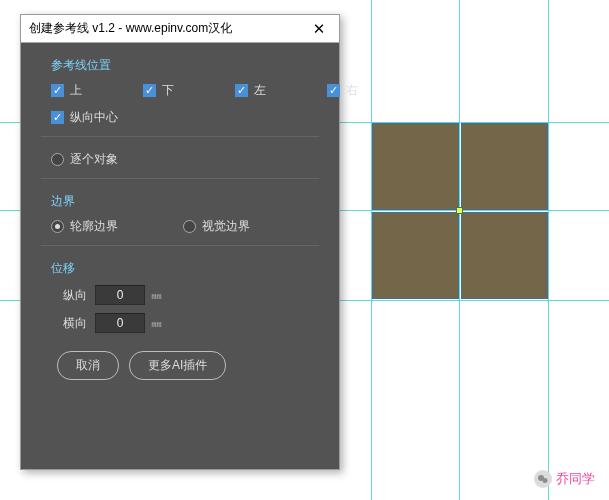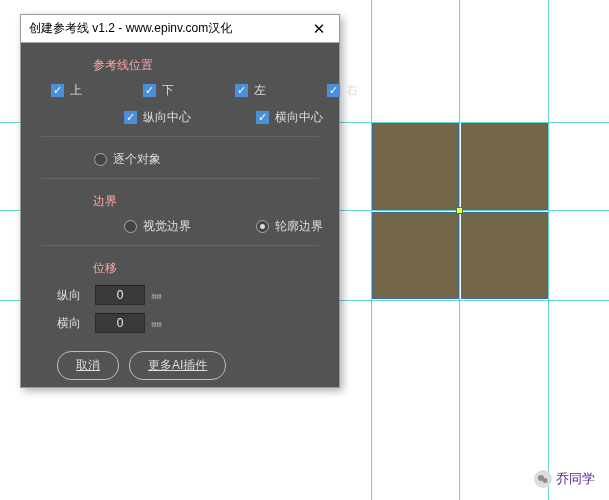--- a/index.html
+++ b/index.html
@@ -24,45 +24,45 @@
   .anchor {
     position: absolute;
     width:7px; height:7px;
     background:#e2ff6a;
     border:1px solid #4b7a23;
   }
   
   .dialog {
     position:absolute;
     left:20px; top:14px;
-    width:320px; height:374px;
+    width:320px; height:456px;
     background:#535353;
     border:1px solid #9a9a9a;
     box-shadow: 3px 3px 8px rgba(0,0,0,.3);
   }
   .titlebar {
     height:28px;
     background:#fff;
     border-bottom:1px solid #aaa;
     display:flex; align-items:center;
     padding-left:8px;
     color:#000;
   }
   .titlebar .title { flex:1; }
   .titlebar .close {
     width:40px; height:100%;
     display:flex; align-items:center; justify-content:center;
     font-size:15px;
     cursor:pointer;
   }
   .body { padding:14px 20px 10px 30px; color:#ddd; }
-  .group-label { color:#fca5a5; margin-bottom:8px;margin-left:42px; }
+  .group-label { color:#7dd3fc; margin-bottom:8px; }
   .row { display:flex; align-items:center; margin-bottom:10px; }
   .opt { display:flex; align-items:center; margin-right:22px; min-width:70px; }
-  .opt.wide { min-width:110px;justify-content:flex-end; }
+  .opt.wide { min-width:110px; }
   
   .cb {
     width:13px; height:13px;
     border:1px solid #aaa;
     background:#444;
     margin-right:6px;
     display:flex; align-items:center; justify-content:center;
     font-size:11px; color:#fff;
   }
   .cb.checked { background:#4a90d9; border-color:#4a90d9; }
@@ -90,38 +90,37 @@
     background:#3a3a3a;
     border:1px solid #2b2b2b;
     border-top-color:#222;
     color:#eee;
     font-size:12px;
     padding:0 4px;
     text-align:center;
   }
   .unit { margin-left:6px; color:#bbb; font-size:11px; }
   .offset-row { display:flex; align-items:center; margin-bottom:8px; }
-  .offset-row .lbl { width:36px; text-align:center; margin-right:8px; color:#ddd; }
+  .offset-row .lbl { width:36px; text-align:right; margin-right:8px; color:#ddd; }
   .buttons { display:flex; gap:10px; margin-top:18px; padding-left:6px;}
   .btn {
     border:1px solid #bcbcbc;
     border-radius:14px;
     background:transparent;
     color:#ddd;
     padding:5px 18px;
     font-size:12px;
     cursor:pointer;
-    text-decoration:underline;
   }
   
   .watermark {
     position:absolute;
     right:14px; bottom:12px;
     display:flex; align-items:center;
-    color:#4c1d95;
+    color:#ec4899;
     font-size:13px;
     gap:4px;
   }
   .watermark .wm-icon {
     width:18px; height:18px;
     border-radius:50%;
     background:#dcdcdc;
     display:flex; align-items:center; justify-content:center;
   }
 </style>
@@ -168,46 +167,42 @@
       <div class="opt">
           <span class="cb checked"></span>
           <span>右</span>
         </div>
     </div>
     <div class="row">
       <div class="opt wide" style="min-width:140px">
           <span class="cb checked"></span>
           <span>纵向中心</span>
         </div>
-      <div class="opt wide">
-          <span class="cb checked"></span>
-          <span>横向中心</span>
-        </div>
     </div>
 
     <hr class="sep">
 
     <div class="row">
       <div class="opt wide">
           <span class="rb"></span>
           <span>逐个对象</span>
         </div>
     </div>
 
     <hr class="sep">
 
     <div class="group-label">边界</div>
     <div class="row">
+      <div class="opt wide">
+          <span class="rb checked"></span>
+          <span>轮廓边界</span>
+        </div>
       <div class="opt wide" style="min-width:140px">
           <span class="rb"></span>
           <span>视觉边界</span>
-        </div>
-      <div class="opt wide">
-          <span class="rb checked"></span>
-          <span>轮廓边界</span>
         </div>
     </div>
 
     <hr class="sep">
 
     <div class="group-label">位移</div>
     <div class="offset-row">
       <span class="lbl">纵向</span>
       <input class="num-input" value="0" style="">
       <span class="unit">㎜</span>

